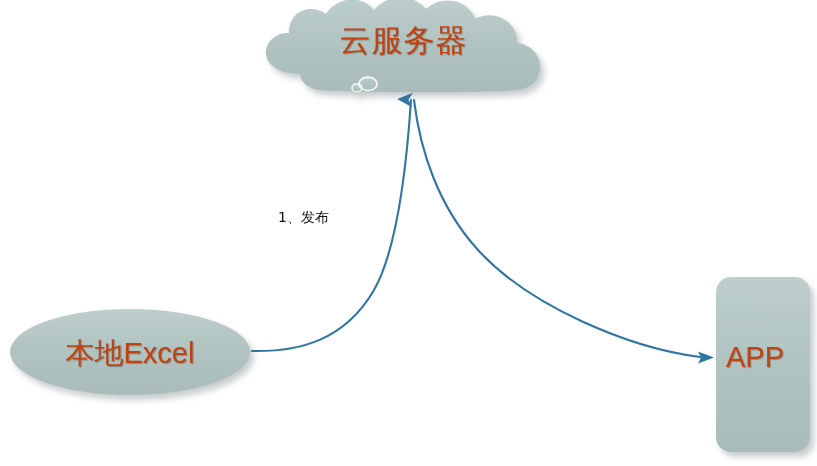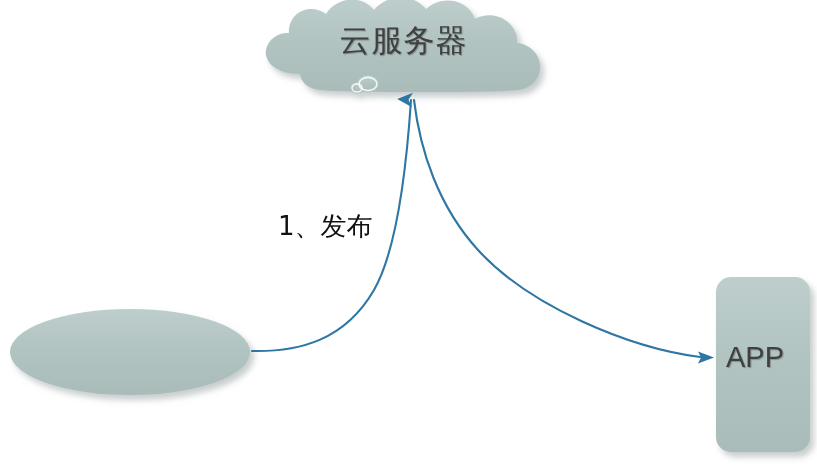--- a/index.html
+++ b/index.html
@@ -19,21 +19,21 @@
   }
   #diagram-svg {
     position: absolute;
     left: 0;
     top: 0;
     width: 817px;
     height: 466px;
   }
   .node-label {
     position: absolute;
-    color: #404040;
+    color: #c2410c;
     text-shadow: 1px 1px 1px rgba(90,100,100,0.55);
     white-space: nowrap;
     pointer-events: none;
   }
   #cloud-label {
     left: 0;
     top: 20px;
     width: 817px;
     text-align: center;
     font-size: 31px;
@@ -54,21 +54,21 @@
   #app-label {
     left: 708px;
     top: 341px;
     width: 94px;
     text-align: center;
     font-size: 29px;
   }
   .edge-label {
     position: absolute;
     color: #111111;
-    font-size: 26px;
+    font-size: 14px;
     white-space: nowrap;
     font-family: "DejaVu Sans", "Liberation Sans", sans-serif;
     pointer-events: none;
   }
   #edge-label-1 {
     left: 278px;
     top: 209px;
   }
   #edge-label-2 {
     left: 498px;
@@ -142,19 +142,20 @@
     <path d="M414,100
              C420,150 438,206 478,250
              C530,307 630,348 700,357" fill="none" stroke="#2e76a3" stroke-width="2.1" stroke-linecap="round"></path>
     <path d="M714,357.5 L698,351.5 L701,357.5 L698,363.5 Z" fill="#2e76a3"></path>
   </svg>
 
   <div class="node-label" id="cloud-label">
     <span id="cloud-label-inner">云服务器</span>
   </div>
 
+  <div class="node-label" id="excel-label">本地Excel</div>
 
   <div class="node-label" id="app-label">APP</div>
 
   <div class="edge-label" id="edge-label-1">1、发布</div>
 
 
 </div>
 
 </body></html>

